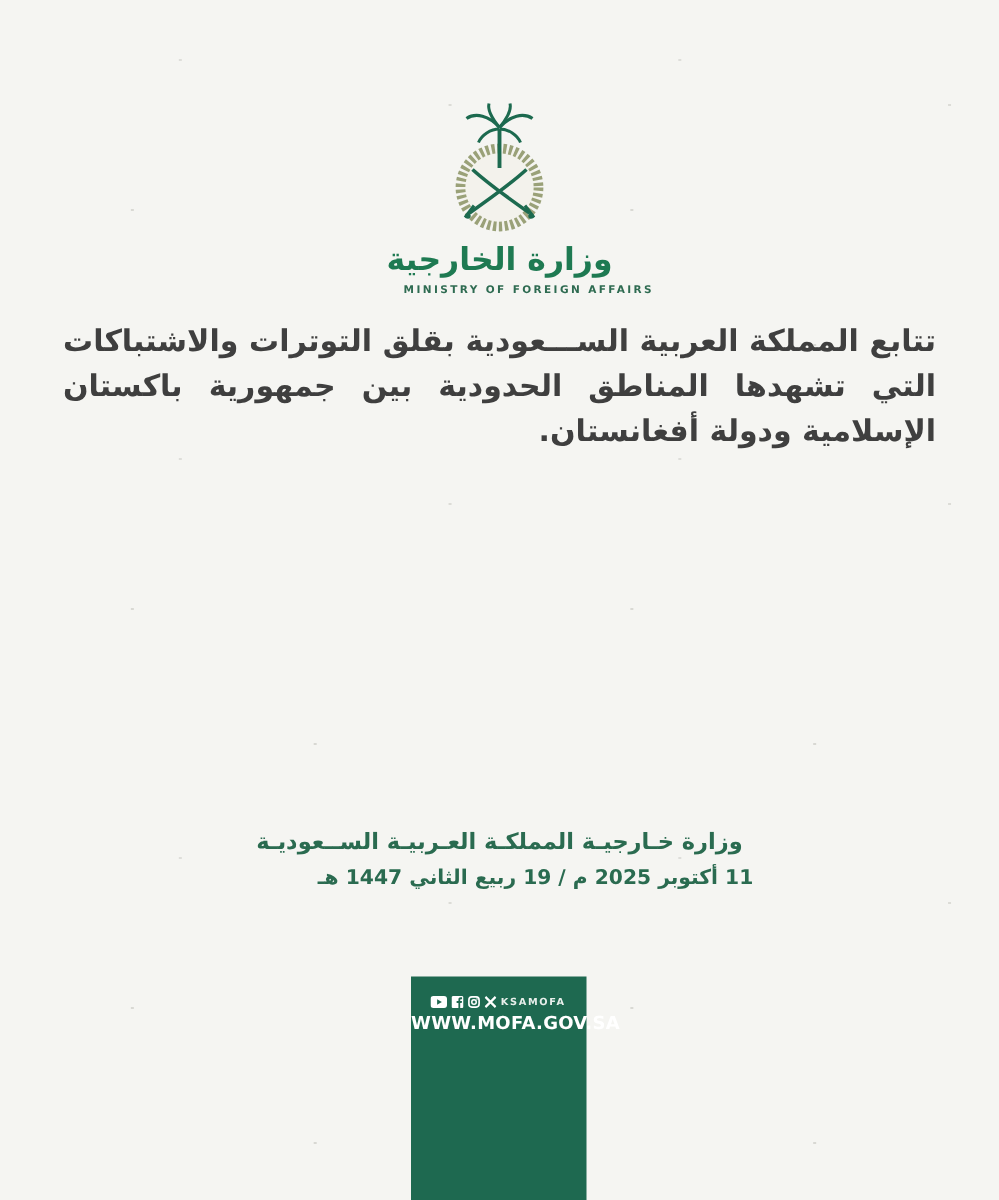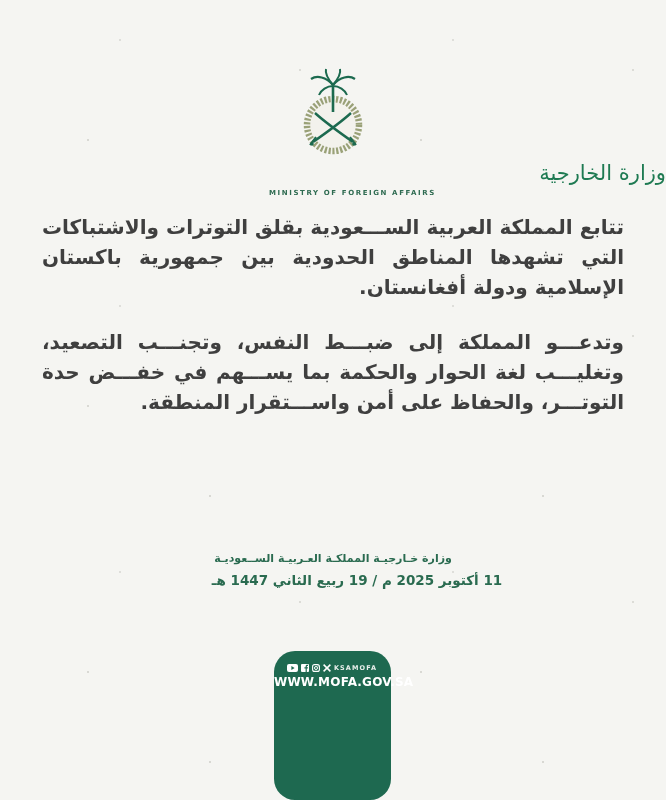--- a/index.html
+++ b/index.html
@@ -16,50 +16,49 @@
       radial-gradient(circle 1px at 300px 70px,  #dcdcd7 0 1px, transparent 1px),
       radial-gradient(circle 1px at 210px 230px, #d8d8d3 0 1px, transparent 1px),
       radial-gradient(circle 1px at 120px 40px,  #dededa 0 1px, transparent 1px);
     background-size:333px 266px;
   }
 
   
   .emblem-wrap{position:absolute;top:68px;left:0;right:0;text-align:center;}
   .emblem-svg{display:block;margin:0 auto;}
   .calligraphy{
-    margin-top:1px;font-size:21px;font-weight:normal;color:#1e7a52;
-    direction:rtl;letter-spacing:1px;text-align:right;
+    margin-top:1px;font-size:21px;font-weight:bold;color:#1e7a52;
+    direction:rtl;letter-spacing:1px;
   }
   .en-name{
     margin-top:4px;font-size:7px;font-weight:bold;color:#2e6b51;
     letter-spacing:1.6px;
     padding-left:39px;
   }
 
   
   .statement{
     position:absolute;top:212px;left:42px;width:582px;
     direction:rtl;text-align:justify;text-align-last:right;
     color:#3f3f3f;font-weight:bold;font-size:20px;line-height:30px;
   }
   .statement p{margin:0 0 25px 0;}
 
   
   .signature{
     position:absolute;top:552px;left:0;right:0;text-align:center;
     direction:rtl;color:#2a6b50;font-weight:bold;
   }
-  .sig-issuer{font-size:11px;}
+  .sig-issuer{font-size:15px;}
   .sig-date{font-size:13.5px;margin-top:7px;padding-left:48px;}
 
   
   .footer-box{
     position:absolute;top:651px;left:274px;width:117px;height:149px;
     background:#1e6950;
-    border-radius:21px;
   }
   .social-row{
     display:flex;justify-content:center;align-items:center;gap:3px;
     margin-top:13px;
   }
   .social-row .icon{display:inline-flex;align-items:center;}
   .handle{
     color:#e8efeb;font-size:6.5px;font-weight:bold;letter-spacing:1.1px;
     margin-right:1px;
   }
@@ -94,21 +93,20 @@
       <path d="M72 69 L78 77" stroke="#1c6a4f" stroke-width="2" fill="none"></path>
       <circle cx="34" cy="76" r="1.8" fill="#1c6a4f"></circle>
       <circle cx="76" cy="76" r="1.8" fill="#1c6a4f"></circle>
     </svg>
     <div class="calligraphy">وزارة الخارجية</div>
     <div class="en-name">MINISTRY OF FOREIGN AFFAIRS</div>
   </div>
 
   <div class="statement">
     <p>تتابع المملكة العربية الســـعودية بقلق التوترات والاشتباكات التي تشهدها المناطق الحدودية بين جمهورية باكستان الإسلامية ودولة أفغانستان.</p>
-    <p>وتدعـــو المملكة إلى ضبـــط النفس، وتجنـــب التصعيد، وتغليـــب لغة الحوار والحكمة بما يســـهم في خفـــض حدة التوتـــر، والحفاظ على أمن واســـتقرار المنطقة.</p>
   </div>
 
   <div class="signature">
     <div class="sig-issuer">وزارة خـارجيـة المملكـة العـربيـة الســعوديـة</div>
     <div class="sig-date">11 أكتوبر 2025 م / 19 ربيع الثاني 1447 هـ</div>
   </div>
 
   <div class="footer-box">
     <div class="social-row">
       <span class="icon">

